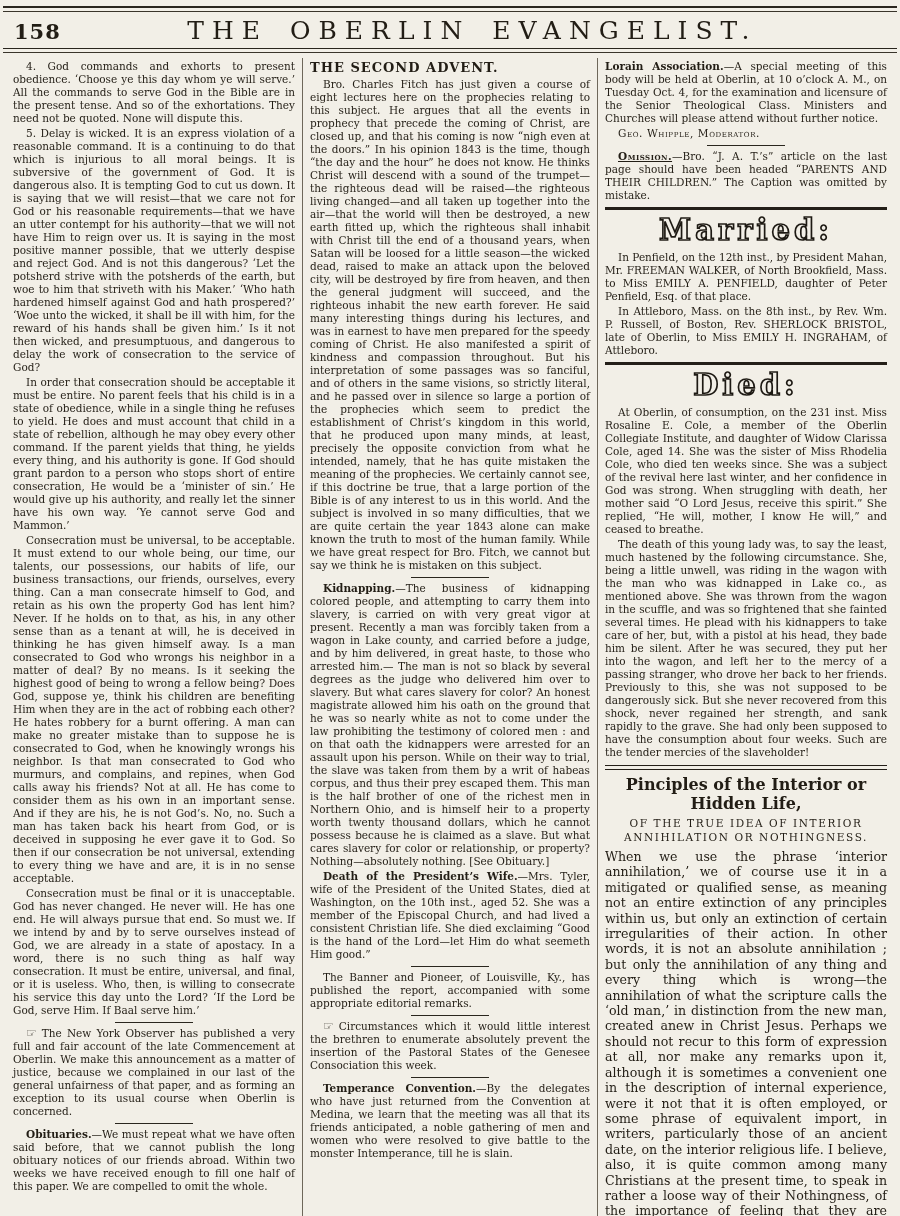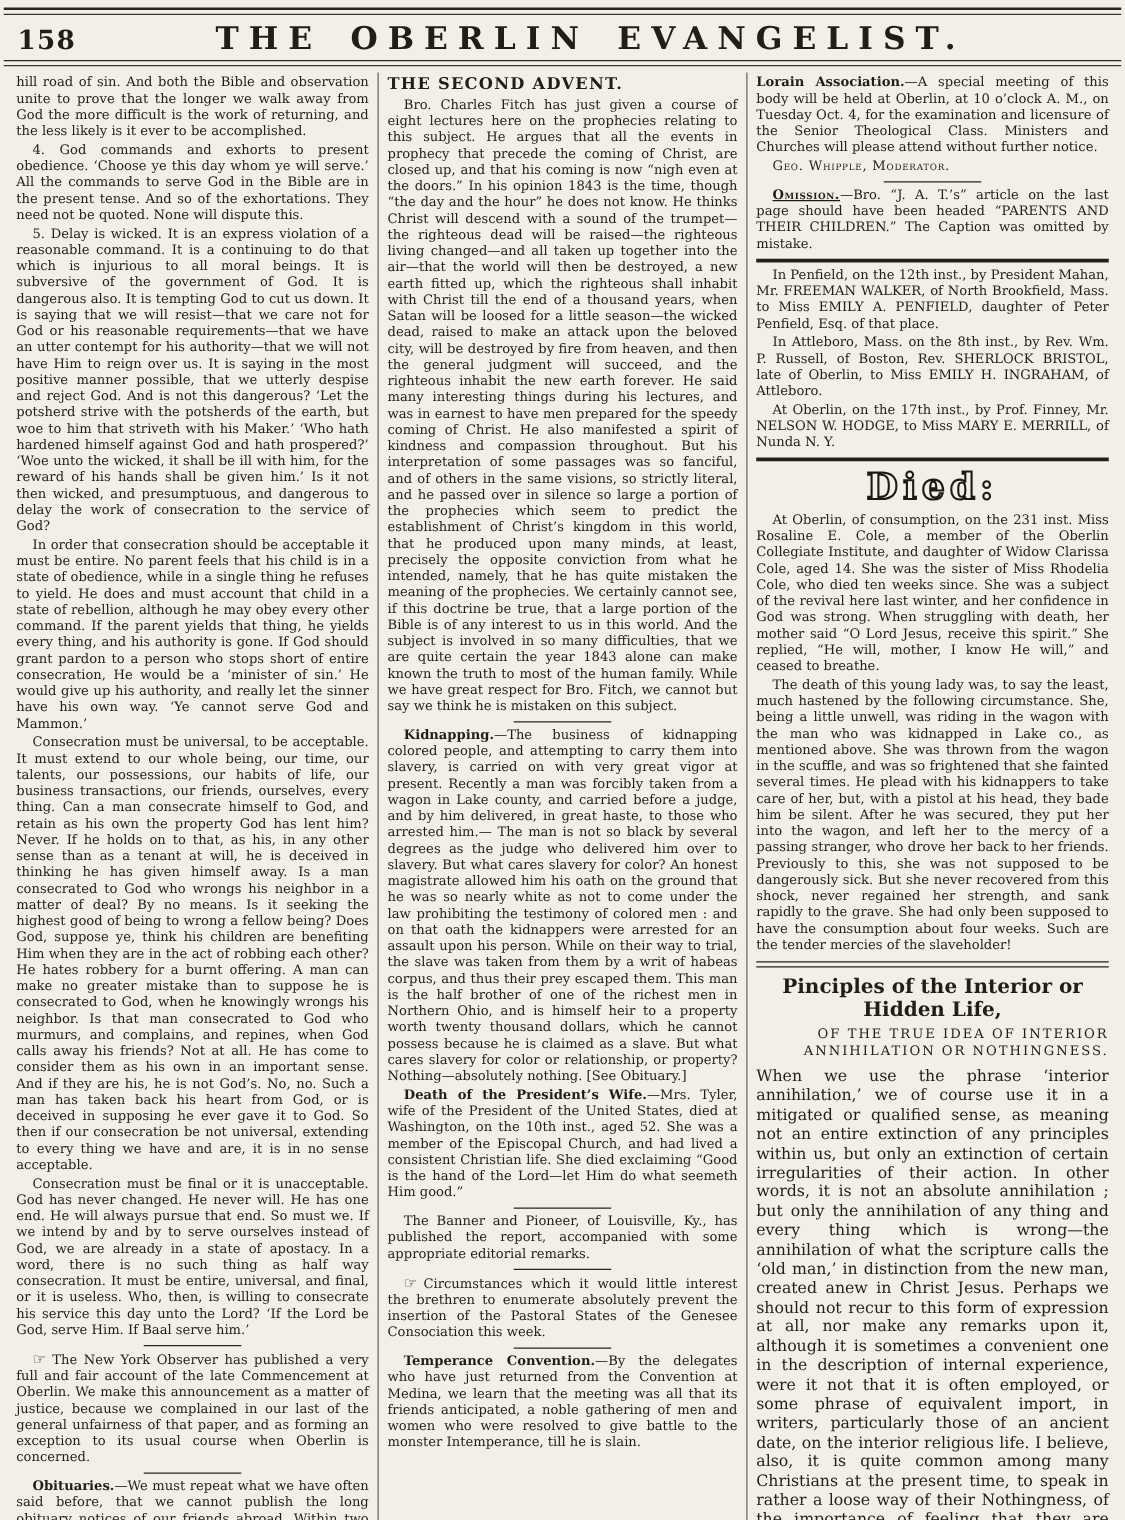--- a/index.html
+++ b/index.html
@@ -4,21 +4,21 @@
 <style>
   html,body{margin:0;padding:0;background:#d8d4c8;}
   .page{
     width:900px;height:1216px;margin:0 auto;position:relative;overflow:hidden;
     background:#f2efe7;color:#221d15;
     font-family:"DejaVu Serif","Liberation Serif",serif;
   }
   .top-border{border-top:2px solid #2a261e;border-bottom:1px solid #3a352b;height:3px;margin:6px 3px 0;}
   .hdr{display:flex;align-items:baseline;padding:4px 16px 1px 14px;}
   .pagenum{font-size:21px;font-weight:bold;letter-spacing:1px;}
-  .masthead{flex:1;text-align:center;font-size:25px;font-weight:bold;letter-spacing:8px;word-spacing:6px;}
+  .masthead{flex:1;text-align:center;font-size:25px;font-weight:normal;letter-spacing:8px;word-spacing:6px;}
   .hdr-rule{border-top:1.5px solid #2a261e;border-bottom:1px solid #3a352b;height:3px;margin:2px 3px 0;}
   .cols{display:flex;align-items:stretch;padding:5px 4px 0 6px;}
   .col{width:296px;box-sizing:border-box;padding:2px 7px 0 7px;
        font-size:10.5px;line-height:13px;text-align:justify;}
   .col-mid{border-left:1px solid #6e675a;border-right:1px solid #6e675a;}
   .col p{margin:0 0 2px 0;text-indent:13px;}
   .col p.noindent{text-indent:0;}
   .lead{font-weight:bold;margin-top:12px;}
   .lead-sc{font-variant:small-caps;letter-spacing:.5px;text-decoration:underline;}
   .article-title{text-align:left;font-weight:bold;font-size:13px;letter-spacing:1px;text-indent:0;margin:1px 0 4px;}
@@ -26,39 +26,38 @@
   .rule-thick{border-top:3px solid #241f18;margin:5px 0 4px;}
   .rule-double{height:3px;border-top:1.2px solid #241f18;border-bottom:1.2px solid #241f18;margin:6px 0 5px;}
   .blackletter{
     text-align:center;font-size:29px;font-weight:bold;letter-spacing:4px;
     color:#f2efe7;-webkit-text-stroke:1.7px #1d1913;
     margin:1px 0 5px;line-height:32px;font-family:"DejaVu Serif",serif;
   }
   .signature{text-align:left;text-indent:0;font-variant:small-caps;letter-spacing:.6px;padding-right:4px;}
   .hand{font-weight:normal;margin-right:5px;font-size:12px;}
   .hl-title{text-align:center;font-weight:bold;font-size:16px;text-indent:0;margin:3px 0 3px;line-height:19px;}
-  .hl-sub{text-align:right;font-size:10.5px;letter-spacing:1.6px;text-indent:0;margin:0 0 5px;line-height:14px;}
+  .hl-sub{text-align:center;font-size:10.5px;letter-spacing:1.6px;text-indent:0;margin:0 0 5px;line-height:14px;}
   .hl-body{font-size:12.6px;line-height:15.4px;}
 </style>
 </head>
 <body>
 
 <div class="page">
   <div class="top-border"></div>
 
   <div class="hdr">
     <span class="pagenum">158</span>
     <span class="masthead">THE OBERLIN EVANGELIST.</span>
   </div>
   <div class="hdr-rule"></div>
 
   <div class="cols">
 
     <div class="col">
-      <p class="noindent">hill road of sin.  And both the Bible and observation unite to prove that the longer we walk away from God the more difficult is the work of returning, and the less likely is it ever to be accomplished.</p>
       <p>4. God commands and exhorts to present obedience. ‘Choose ye this day whom ye will serve.’  All the commands to serve God in the Bible are in the present tense. And so of the exhortations.  They need not be quoted. None will dispute this.</p>
       <p>5. Delay is wicked.  It is an express violation of a reasonable command.  It is a continuing to do that which is injurious to all moral beings.  It is subversive of the government of God.  It is dangerous also.  It is tempting God to cut us down.  It is saying that we will resist—that we care not for God or his reasonable requirements—that we have an utter contempt for his authority—that we will not have Him to reign over us.  It is saying in the most positive manner possible, that we utterly despise and reject God.  And is not this dangerous?  ‘Let the potsherd strive with the potsherds of the earth, but woe to him that striveth with his Maker.’  ‘Who hath hardened himself against God and hath prospered?’  ‘Woe unto the wicked, it shall be ill with him, for the reward of his hands shall be given him.’  Is it not then wicked, and presumptuous, and dangerous to delay the work of consecration to the service of God?</p>
       <p>In order that consecration should be acceptable it must be entire.  No parent feels that his child is in a state of obedience, while in a single thing he refuses to yield. He does and must account that child in a state of rebellion, although he may obey every other command.  If the parent yields that thing, he yields every thing, and his authority is gone.  If God should grant pardon to a person who stops short of entire consecration, He would be a ‘minister of sin.’  He would give up his authority, and really let the sinner have his own way.  ‘Ye cannot serve God and Mammon.’</p>
       <p>Consecration must be universal, to be acceptable.  It must extend to our whole being, our time, our talents, our possessions, our habits of life, our business transactions, our friends, ourselves, every thing.  Can a man consecrate himself to God, and retain as his own the property God has lent him?  Never.  If he holds on to that, as his, in any other sense than as a tenant at will, he is deceived in thinking he has given himself away.  Is a man consecrated to God who wrongs his neighbor in a matter of deal? By no means.  Is it seeking the highest good of being to wrong a fellow being?  Does God, suppose ye, think his children are benefiting Him when they are in the act of robbing each other?  He hates robbery for a burnt offering.  A man can make no greater mistake than to suppose he is consecrated to God, when he knowingly wrongs his neighbor.  Is that man consecrated to God who murmurs, and complains, and repines, when God calls away his friends?  Not at all.  He has come to consider them as his own in an important sense.  And if they are his, he is not God’s.  No, no.  Such a man has taken back his heart from God, or is deceived in supposing he ever gave it to God.  So then if our consecration be not universal, extending to every thing we have and are, it is in no sense acceptable.</p>
       <p>Consecration must be final or it is unacceptable.  God has never changed.  He never will.  He has one end.  He will always pursue that end.  So must we.  If we intend by and by to serve ourselves instead of God, we are already in a state of apostacy.  In a word, there is no such thing as half way consecration.  It must be entire, universal, and final, or it is useless.  Who, then, is willing to consecrate his service this day unto the Lord?  ‘If the Lord be God, serve Him.  If Baal serve him.’</p>
 
       <div class="rule-short"></div>
 
       <p><span class="hand">☞</span><span>The New York Observer has published a very full and fair account of the late Commencement at Oberlin. We make this announcement as a matter of justice, because we complained in our last of the general unfairness of that paper, and as forming an exception to its usual course when Oberlin is concerned.</span></p>
 
@@ -94,23 +93,23 @@
     <div class="col">
       <p class="noindent"><span class="lead">Lorain Association.</span><span>—A special meeting of this body will be held at Oberlin, at 10 o’clock A. M., on Tuesday Oct. 4, for the examination and licensure of the Senior Theological Class.  Ministers and Churches will please attend without further notice.</span></p>
       <p class="signature">Geo. Whipple, Moderator.</p>
 
       <div class="rule-short"></div>
 
       <p><span class="lead lead-sc">Omission.</span><span>—Bro. “J. A. T.’s” article on the last page should have been headed “PARENTS AND THEIR CHILDREN.” The Caption was omitted by mistake.</span></p>
 
       <div class="rule-thick"></div>
 
+      <div class="blackletter">Married:</div>
       <p>In Penfield, on the 12th inst., by President Mahan, Mr. FREEMAN WALKER, of North Brookfield, Mass. to Miss EMILY A. PENFIELD, daughter of Peter Penfield, Esq. of that place.</p>
       <p>In Attleboro, Mass. on the 8th inst., by Rev. Wm. P. Russell, of Boston, Rev. SHERLOCK BRISTOL, late of Oberlin, to Miss EMILY H. INGRAHAM, of Attleboro.</p>
-      <p>At Oberlin, on the 17th inst., by Prof. Finney, Mr. NELSON W. HODGE, to Miss MARY E. MERRILL, of Nunda N. Y.</p>
 
       <div class="rule-thick"></div>
 
       <div class="blackletter">Died:</div>
       <p>At Oberlin, of consumption, on the 231 inst. Miss Rosaline E. Cole, a member of the Oberlin Collegiate Institute, and daughter of Widow Clarissa Cole, aged 14.  She was the sister of Miss Rhodelia Cole, who died ten weeks since.  She was a subject of the revival here last winter, and her confidence in God was strong.  When struggling with death, her mother said “O Lord Jesus, receive this spirit.”  She replied, “He will, mother, I know He will,” and ceased to breathe.</p>
       <p>The death of this young lady was, to say the least, much hastened by the following circumstance.  She, being a little unwell, was riding in the wagon with the man who was kidnapped in Lake co., as mentioned above.  She was thrown from the wagon in the scuffle, and was so frightened that she fainted several times.  He plead with his kidnappers to take care of her, but, with a pistol at his head, they bade him be silent.  After he was secured, they put her into the wagon, and left her to the mercy of a passing stranger, who drove her back to her friends.  Previously to this, she was not supposed to be dangerously sick.  But she never recovered from this shock, never regained her strength, and sank rapidly to the grave.  She had only been supposed to have the consumption about four weeks.  Such are the tender mercies of the slaveholder!</p>
 
       <div class="rule-double"></div>
 
       <div class="hl-title">Pinciples of the Interior or Hidden Life,</div>

